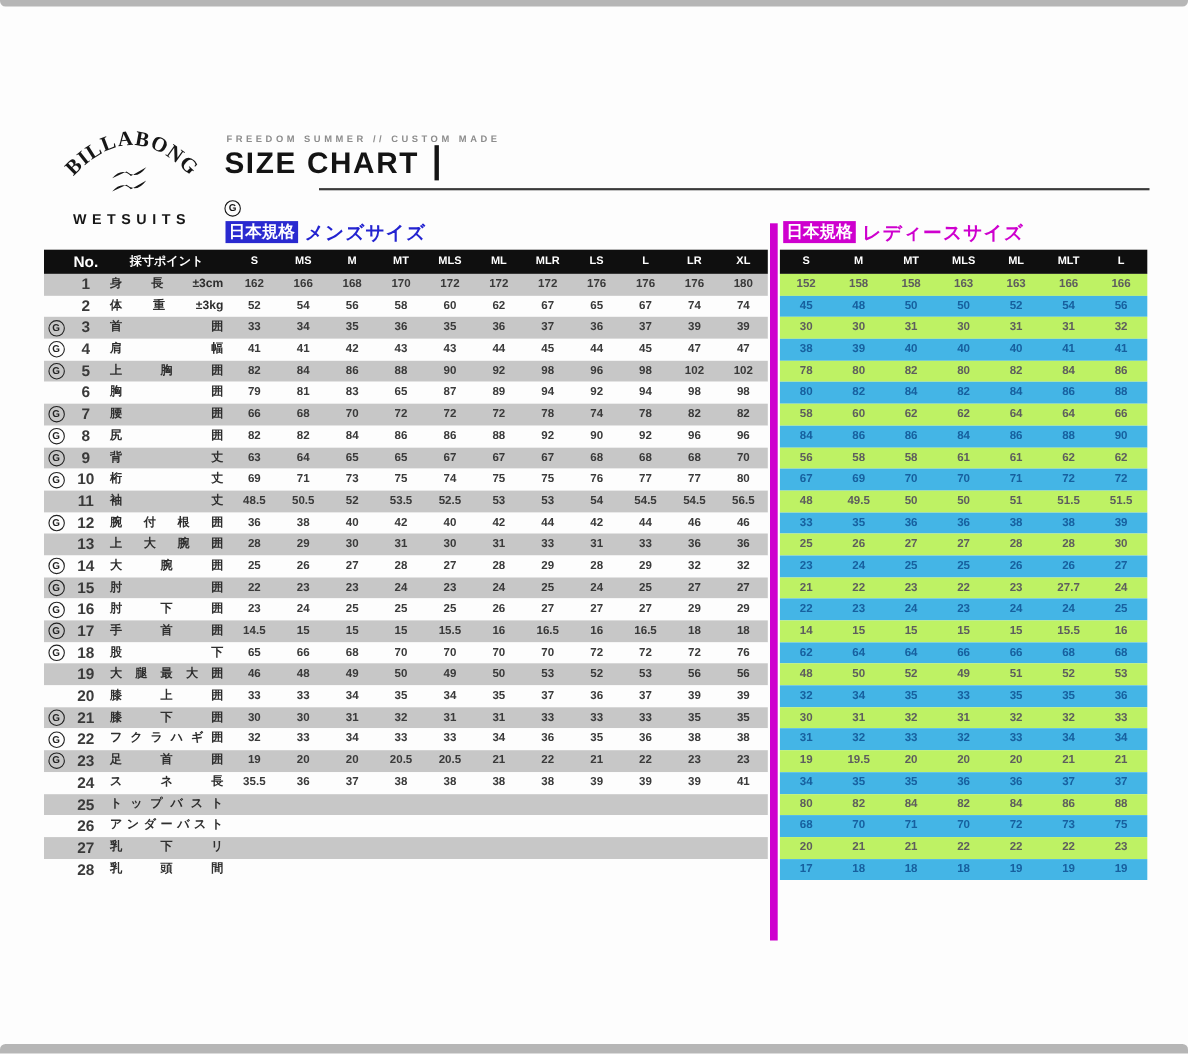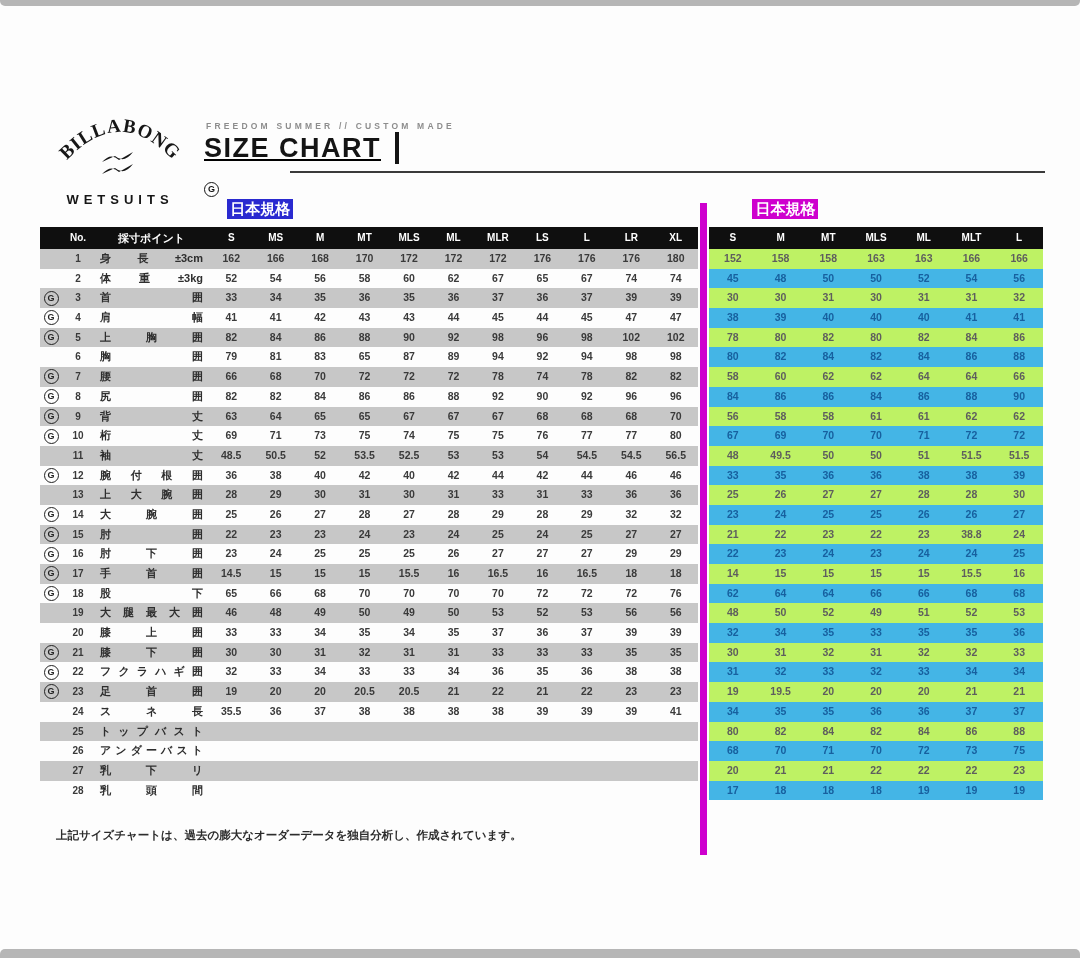--- a/index.html
+++ b/index.html
@@ -8,52 +8,52 @@
   .edge{position:absolute;left:0;width:100%;background:#b6b6b6;}
   .edge.top{top:0;height:6px;border-radius:0 0 5px 5px;}
   .edge.bottom{bottom:0;height:9px;border-radius:5px 5px 0 0;}
 
   
   .logo{position:absolute;left:52px;top:110px;width:136px;height:106px;text-align:center;}
   .logo svg{display:block;margin:0 auto;}
   .brand-sub{font-size:13px;font-weight:bold;letter-spacing:5px;color:#161616;margin-top:2px;}
   .tagline{position:absolute;left:206px;top:121px;font-size:8.5px;font-weight:bold;
            letter-spacing:3.2px;color:#8d8d8d;}
-  .title-row{position:absolute;left:204px;top:132px;display:flex;align-items:center;gap:14px;text-decoration:underline;}
+  .title-row{position:absolute;left:204px;top:132px;display:flex;align-items:center;gap:14px;}
   .title{font-size:27px;font-weight:800;letter-spacing:1.5px;color:#141414;}
   .title-bar{width:4px;height:32px;background:#141414;}
   .rule{position:absolute;left:290px;top:171px;width:755px;height:2px;background:#3a3a3a;}
 
   .note{position:absolute;left:204px;top:182px;width:845px;display:flex;align-items:center;gap:6px;}
   .gmark{display:inline-block;width:13px;height:13px;line-height:13px;border:1.6px solid #141414;
          border-radius:50%;font-size:9px;font-weight:bold;text-align:center;color:#141414;flex:0 0 auto;}
   .note-text{font-size:12.3px;font-weight:bold;color:#141414;white-space:nowrap;}
 
-  .sec-title{position:absolute;top:199px;display:flex;align-items:center;gap:6px;height:24px;flex-direction:column;}
+  .sec-title{position:absolute;top:199px;display:flex;align-items:center;gap:6px;height:24px;}
   .sec-title.mens{left:205px;}
   .sec-title.ladies{left:712px;}
   .sec-badge{font-size:15px;font-weight:800;color:#fff;padding:1px 3px;line-height:18px;}
   .sec-badge.mens-b{background:#2a2ad0;}
   .sec-badge.ladies-b{background:#ce00ce;}
   .sec-label{font-size:17px;font-weight:800;letter-spacing:1px;}
   .sec-label.mens-l{color:#2323d0;}
   .sec-label.ladies-l{color:#ce00ce;}
 
   
   .mline{position:absolute;left:700px;top:203px;width:7px;height:652px;background:#ce00ce;}
   .tbl{position:absolute;top:227px;}
   .tbl.mens-t{left:40px;width:658px;}
   .tbl.ladies-t{left:709px;width:334px;}
   .trow{display:flex;align-items:stretch;height:19.7px;line-height:19.7px;}
   .thead{height:22px;line-height:22px;background:#0f0f0f;color:#fff;}
   .thead .c-val{font-size:10px;font-weight:bold;color:#fff;}
   .thead .c-no,.thead .c-label{color:#fff;}
   .c-mark{flex:0 0 22px;display:flex;align-items:center;justify-content:center;}
   .c-mark .gmark{border-color:#222;color:#222;}
-  .c-no{flex:0 0 32px;text-align:center;font-size:10px;font-weight:bold;color:#3a3a3a;}
+  .c-no{flex:0 0 32px;text-align:center;font-size:14px;font-weight:bold;color:#3a3a3a;}
   .c-label{flex:0 0 103px;padding:0 6px;font-size:11px;font-weight:bold;color:#2e2e2e;
            text-align:justify;text-align-last:justify;white-space:nowrap;overflow:hidden;}
   .c-label.lh{text-align:left;text-align-last:center;font-size:11px;}
   .c-val{flex:1;text-align:center;font-size:10.5px;font-weight:bold;color:#3a3a3a;}
   .m-odd{background:#c7c7c7;}
   .m-even{background:#fdfdfd;}
   .w-odd{background:#bef264;}
   .w-odd .c-val{color:#5e5e5e;}
   .w-even{background:#44b5e6;}
   .w-even .c-val{color:#17609f;}
@@ -737,21 +737,21 @@
         <span class="c-val">26</span>
         <span class="c-val">26</span>
         <span class="c-val">27</span>
       </div>
       <div class="trow w-odd">
         <span class="c-val">21</span>
         <span class="c-val">22</span>
         <span class="c-val">23</span>
         <span class="c-val">22</span>
         <span class="c-val">23</span>
-        <span class="c-val">38.8</span>
+        <span class="c-val">27.7</span>
         <span class="c-val">24</span>
       </div>
       <div class="trow w-even">
         <span class="c-val">22</span>
         <span class="c-val">23</span>
         <span class="c-val">24</span>
         <span class="c-val">23</span>
         <span class="c-val">24</span>
         <span class="c-val">24</span>
         <span class="c-val">25</span>
@@ -859,14 +859,13 @@
         <span class="c-val">17</span>
         <span class="c-val">18</span>
         <span class="c-val">18</span>
         <span class="c-val">18</span>
         <span class="c-val">19</span>
         <span class="c-val">19</span>
         <span class="c-val">19</span>
       </div>
     </div>
 
-  <div class="footer-note">上記サイズチャートは、過去の膨大なオーダーデータを独自分析し、作成されています。</div>
 </div>
 
 </body></html>

